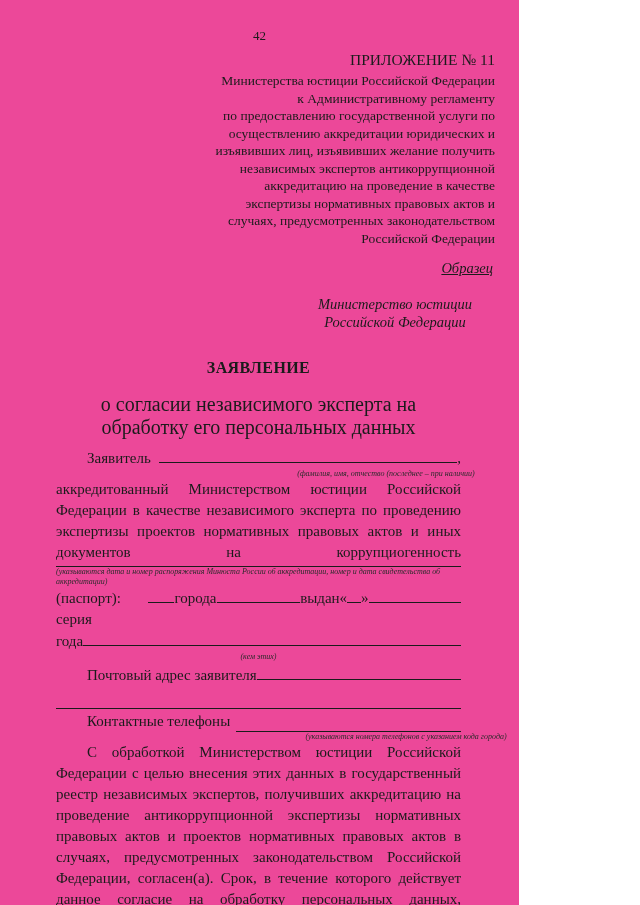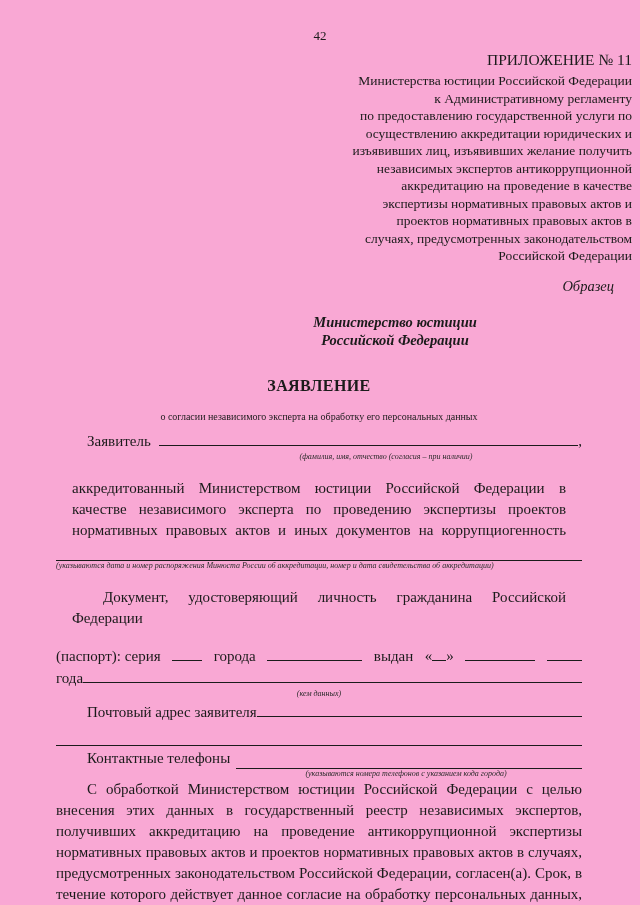--- a/index.html
+++ b/index.html
@@ -1,38 +1,38 @@
 <!DOCTYPE html>
 <html><head>
 <meta charset="utf-8">
 <style>
   html,body{margin:0;padding:0;background:#ffffff;}
   .page{
-    width:640px;height:905px;background:#f9a8d4;position:relative;overflow:hidden;
+    width:519px;height:905px;background:#ec4899;position:relative;overflow:hidden;
     font-family:"Liberation Serif","DejaVu Serif",serif;color:#1b1b1b;
   }
   .page-number{padding-top:28px;text-align:center;font-size:13px;}
-  .head-right{margin:6px 8px 0 0;text-align:right;font-size:13.5px;line-height:17.5px;padding-left:38px;}
+  .head-right{margin:6px 24px 0 0;text-align:right;font-size:13.5px;line-height:17.5px;padding-left:38px;}
   .head-title{font-size:15.5px;line-height:20px;margin-bottom:2px;}
-  .sample{margin:13px 26px 0 0;text-align:right;font-style:italic;font-size:14.5px;}
-  .addressee{margin:18px 0 17px 245px;width:300px;text-align:center;font-style:italic;font-size:14.5px;line-height:18px;font-weight:bold;}
+  .sample{margin:13px 26px 0 0;text-align:right;font-style:italic;font-size:14.5px;text-decoration:underline;}
+  .addressee{margin:18px 0 17px 245px;width:300px;text-align:center;font-style:italic;font-size:14.5px;line-height:18px;}
   .doc-title{margin:28px 58px 16px 56px;text-align:center;font-weight:bold;font-size:16px;letter-spacing:.4px;}
-  .doc-subtitle{margin:1px 58px 0 56px;text-align:center;font-size:10px;}
+  .doc-subtitle{margin:1px 58px 0 56px;text-align:center;font-size:20px;}
   .body{margin:8px 58px 0 56px;font-size:15px;line-height:21px;}
   .frow{display:flex;align-items:baseline;}
   .frow .lbl{white-space:nowrap;}
   .blank{display:inline-block;border-bottom:1px solid #1b1b1b;height:15px;}
   .grow{flex:1 1 auto;}
   .w30{width:30px;} .w95{width:95px;} .w14{width:14px;} .w70{width:70px;} .w35{width:35px;}
   .indent{padding-left:31px;}
   .caption{font-style:italic;font-size:8px;line-height:10px;color:#2a2a2a;}
   .cap-center{text-align:center;}
   .cap-applicant{margin-left:150px;width:360px;text-align:center;}
   .cap-phones{margin-left:180px;width:340px;text-align:center;}
-  .just{text-align:justify;text-align-last:justify;margin:16px;}
+  .just{text-align:justify;text-align-last:justify;margin:0;}
   .rule{border-bottom:1px solid #1b1b1b;height:3px;}
   .blank-row{height:18px;border-bottom:1px solid #1b1b1b;margin-top:4px;}
   .passport-row{display:flex;justify-content:space-between;align-items:baseline;}
   .quote-group{white-space:nowrap;}
   .consent{margin:0;text-indent:31px;text-align:justify;text-align-last:justify;}
 </style>
 </head>
 <body>
 
 <div class="page">
@@ -42,21 +42,20 @@
   <div class="head-right">
     <div class="head-title">ПРИЛОЖЕНИЕ № 11</div>
     <div>Министерства юстиции Российской Федерации</div>
     <div>к Административному регламенту</div>
     <div>по предоставлению государственной услуги по</div>
     <div>осуществлению аккредитации юридических и</div>
     <div>изъявивших лиц, изъявивших желание получить</div>
     <div>независимых экспертов антикоррупционной</div>
     <div>аккредитацию на проведение в качестве</div>
     <div>экспертизы нормативных правовых актов и</div>
-    <div>проектов нормативных правовых актов в</div>
     <div>случаях, предусмотренных законодательством</div>
     <div>Российской Федерации</div>
   </div>
 
   <div class="sample">Образец</div>
 
   <div class="addressee">
     <div>Министерство юстиции</div>
     <div>Российской Федерации</div>
   </div>
@@ -64,45 +63,44 @@
   <div class="doc-title">ЗАЯВЛЕНИЕ</div>
   <div class="doc-subtitle">о согласии независимого эксперта на обработку его персональных данных</div>
 
   <div class="body">
 
     <div class="frow indent">
       <span class="lbl">Заявитель</span>
       <span class="blank grow" style="margin-left:8px;"></span>
       <span>,</span>
     </div>
-    <div class="caption cap-applicant">(фамилия, имя, отчество (согласия – при наличии)</div>
+    <div class="caption cap-applicant">(фамилия, имя, отчество (последнее – при наличии)</div>
 
     <p class="just">аккредитованный Министерством юстиции Российской Федерации в качестве независимого эксперта по проведению экспертизы проектов нормативных правовых актов и иных документов на коррупциогенность</p>
 
     <div class="rule"></div>
     <div class="caption">(указываются дата и номер распоряжения Минюста России об аккредитации, номер и дата свидетельства об аккредитации)</div>
 
-    <div class="just indent-first" style="text-indent:31px;text-align:justify;text-align-last:justify;">Документ, удостоверяющий личность гражданина Российской Федерации</div>
 
     <div class="passport-row">
       <span class="lbl">(паспорт): серия</span>
       <span class="blank w30"></span>
       <span class="lbl">города</span>
       <span class="blank w95"></span>
       <span class="lbl">выдан</span>
       <span class="quote-group"><span>«</span><span class="blank w14"></span><span>»</span></span>
       <span class="blank w70"></span>
       <span class="blank w35"></span>
     </div>
 
     <div class="frow">
       <span class="lbl">года</span>
       <span class="blank grow"></span>
     </div>
-    <div class="caption cap-center">(кем данных)</div>
+    <div class="caption cap-center">(кем этих)</div>
 
     <div class="frow indent" style="margin-top:2px;">
       <span class="lbl">Почтовый адрес заявителя</span>
       <span class="blank grow"></span>
     </div>
 
     <div class="blank-row"></div>
 
     <div class="frow indent" style="margin-top:2px;align-items:flex-end;">
       <span class="lbl">Контактные телефоны</span>

